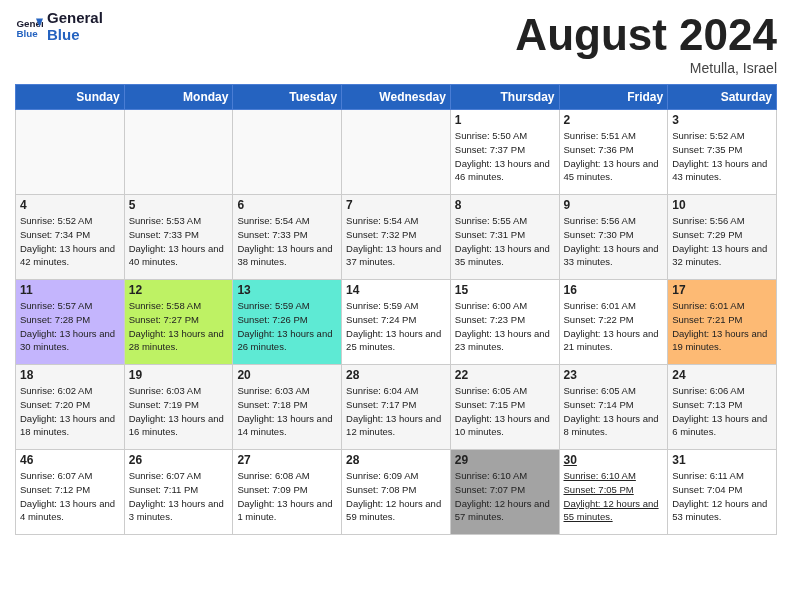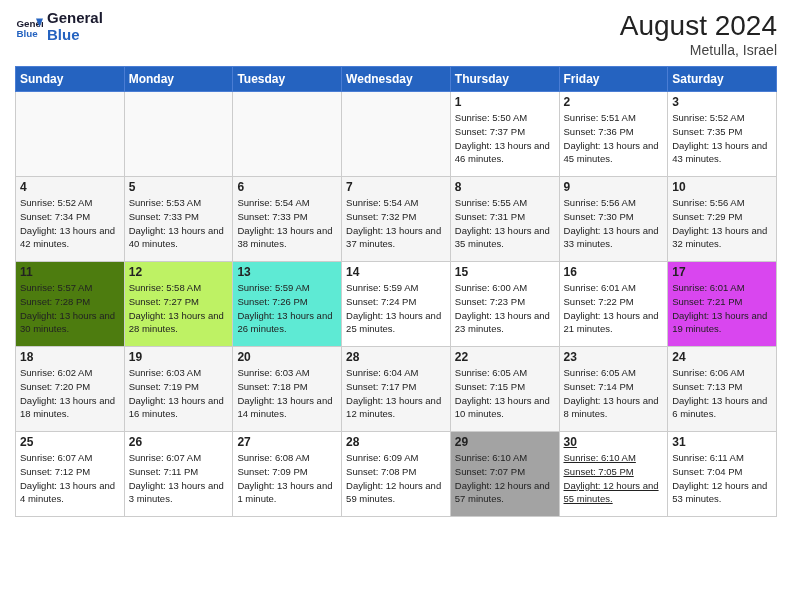--- a/index.html
+++ b/index.html
@@ -22,40 +22,40 @@
       gap: 4px;
     }
     .logo-icon {
       width: 28px;
       height: 28px;
     }
     .title-block {
       text-align: right;
     }
     .month-year {
-      font-size: 28px;
-      font-weight: normal;
+      font-size: 44px;
+      font-weight: bold;
       color: #222;
     }
     .location {
       font-size: 14px;
       color: #444;
     }
     .calendar {
       width: 100%;
       border-collapse: collapse;
       table-layout: fixed;
     }
     .calendar th {
       background-color: #2563c0;
       color: #fff;
       font-size: 12px;
       font-weight: bold;
       padding: 5px 4px;
-      text-align: left;
+      text-align: right;
       border: 1px solid #4a7dd4;
     }
     .calendar td {
       border: 1px solid #ccc;
       vertical-align: top;
       padding: 3px 4px;
       font-size: 10px;
       color: #222;
       height: 85px;
       background: #fff;
@@ -158,21 +158,21 @@
         <td style="background: rgb(245, 245, 245);">
           <span class="day-number">9</span>
           <div class="day-info">Sunrise: 5:56 AM<br>Sunset: 7:30 PM<br>Daylight: 13 hours and 33 minutes.</div>
         </td>
         <td style="background: rgb(245, 245, 245); margin-left: 13px;">
           <span class="day-number">10</span>
           <div class="day-info">Sunrise: 5:56 AM<br>Sunset: 7:29 PM<br>Daylight: 13 hours and 32 minutes.</div>
         </td>
       </tr>
       <tr>
-        <td style="background: #4d7c0f;">
+        <td style="background: #c4b5fd;">
           <span class="day-number">11</span>
           <div class="day-info">Sunrise: 5:57 AM<br>Sunset: 7:28 PM<br>Daylight: 13 hours and 30 minutes.</div>
         </td>
         <td style="background: #bef264;">
           <span class="day-number">12</span>
           <div class="day-info">Sunrise: 5:58 AM<br>Sunset: 7:27 PM<br>Daylight: 13 hours and 28 minutes.</div>
         </td>
         <td style="background: #5eead4;">
           <span class="day-number">13</span>
           <div class="day-info">Sunrise: 5:59 AM<br>Sunset: 7:26 PM<br>Daylight: 13 hours and 26 minutes.</div>
@@ -182,21 +182,21 @@
           <div class="day-info">Sunrise: 5:59 AM<br>Sunset: 7:24 PM<br>Daylight: 13 hours and 25 minutes.</div>
         </td>
         <td style="background: rgb(255, 255, 255); margin-left: 24px;">
           <span class="day-number">15</span>
           <div class="day-info">Sunrise: 6:00 AM<br>Sunset: 7:23 PM<br>Daylight: 13 hours and 23 minutes.</div>
         </td>
         <td style="background: rgb(255, 255, 255);">
           <span class="day-number">16</span>
           <div class="day-info">Sunrise: 6:01 AM<br>Sunset: 7:22 PM<br>Daylight: 13 hours and 21 minutes.</div>
         </td>
-        <td style="background: #d946ef;">
+        <td style="background: #fdba74;">
           <span class="day-number">17</span>
           <div class="day-info">Sunrise: 6:01 AM<br>Sunset: 7:21 PM<br>Daylight: 13 hours and 19 minutes.</div>
         </td>
       </tr>
       <tr>
         <td style="background: rgb(245, 245, 245);">
           <span class="day-number">18</span>
           <div class="day-info">Sunrise: 6:02 AM<br>Sunset: 7:20 PM<br>Daylight: 13 hours and 18 minutes.</div>
         </td>
         <td style="background: rgb(245, 245, 245);">
@@ -219,21 +219,21 @@
           <span class="day-number">23</span>
           <div class="day-info">Sunrise: 6:05 AM<br>Sunset: 7:14 PM<br>Daylight: 13 hours and 8 minutes.</div>
         </td>
         <td style="background: rgb(245, 245, 245);">
           <span class="day-number">24</span>
           <div class="day-info">Sunrise: 6:06 AM<br>Sunset: 7:13 PM<br>Daylight: 13 hours and 6 minutes.</div>
         </td>
       </tr>
       <tr>
         <td style="background: rgb(255, 255, 255);">
-          <span class="day-number">25</span>
+          <span class="day-number">46</span>
           <div class="day-info">Sunrise: 6:07 AM<br>Sunset: 7:12 PM<br>Daylight: 13 hours and 4 minutes.</div>
         </td>
         <td style="background: rgb(255, 255, 255);">
           <span class="day-number">26</span>
           <div class="day-info">Sunrise: 6:07 AM<br>Sunset: 7:11 PM<br>Daylight: 13 hours and 3 minutes.</div>
         </td>
         <td style="background: rgb(255, 255, 255);">
           <span class="day-number">27</span>
           <div class="day-info">Sunrise: 6:08 AM<br>Sunset: 7:09 PM<br>Daylight: 13 hours and 1 minute.</div>
         </td>

